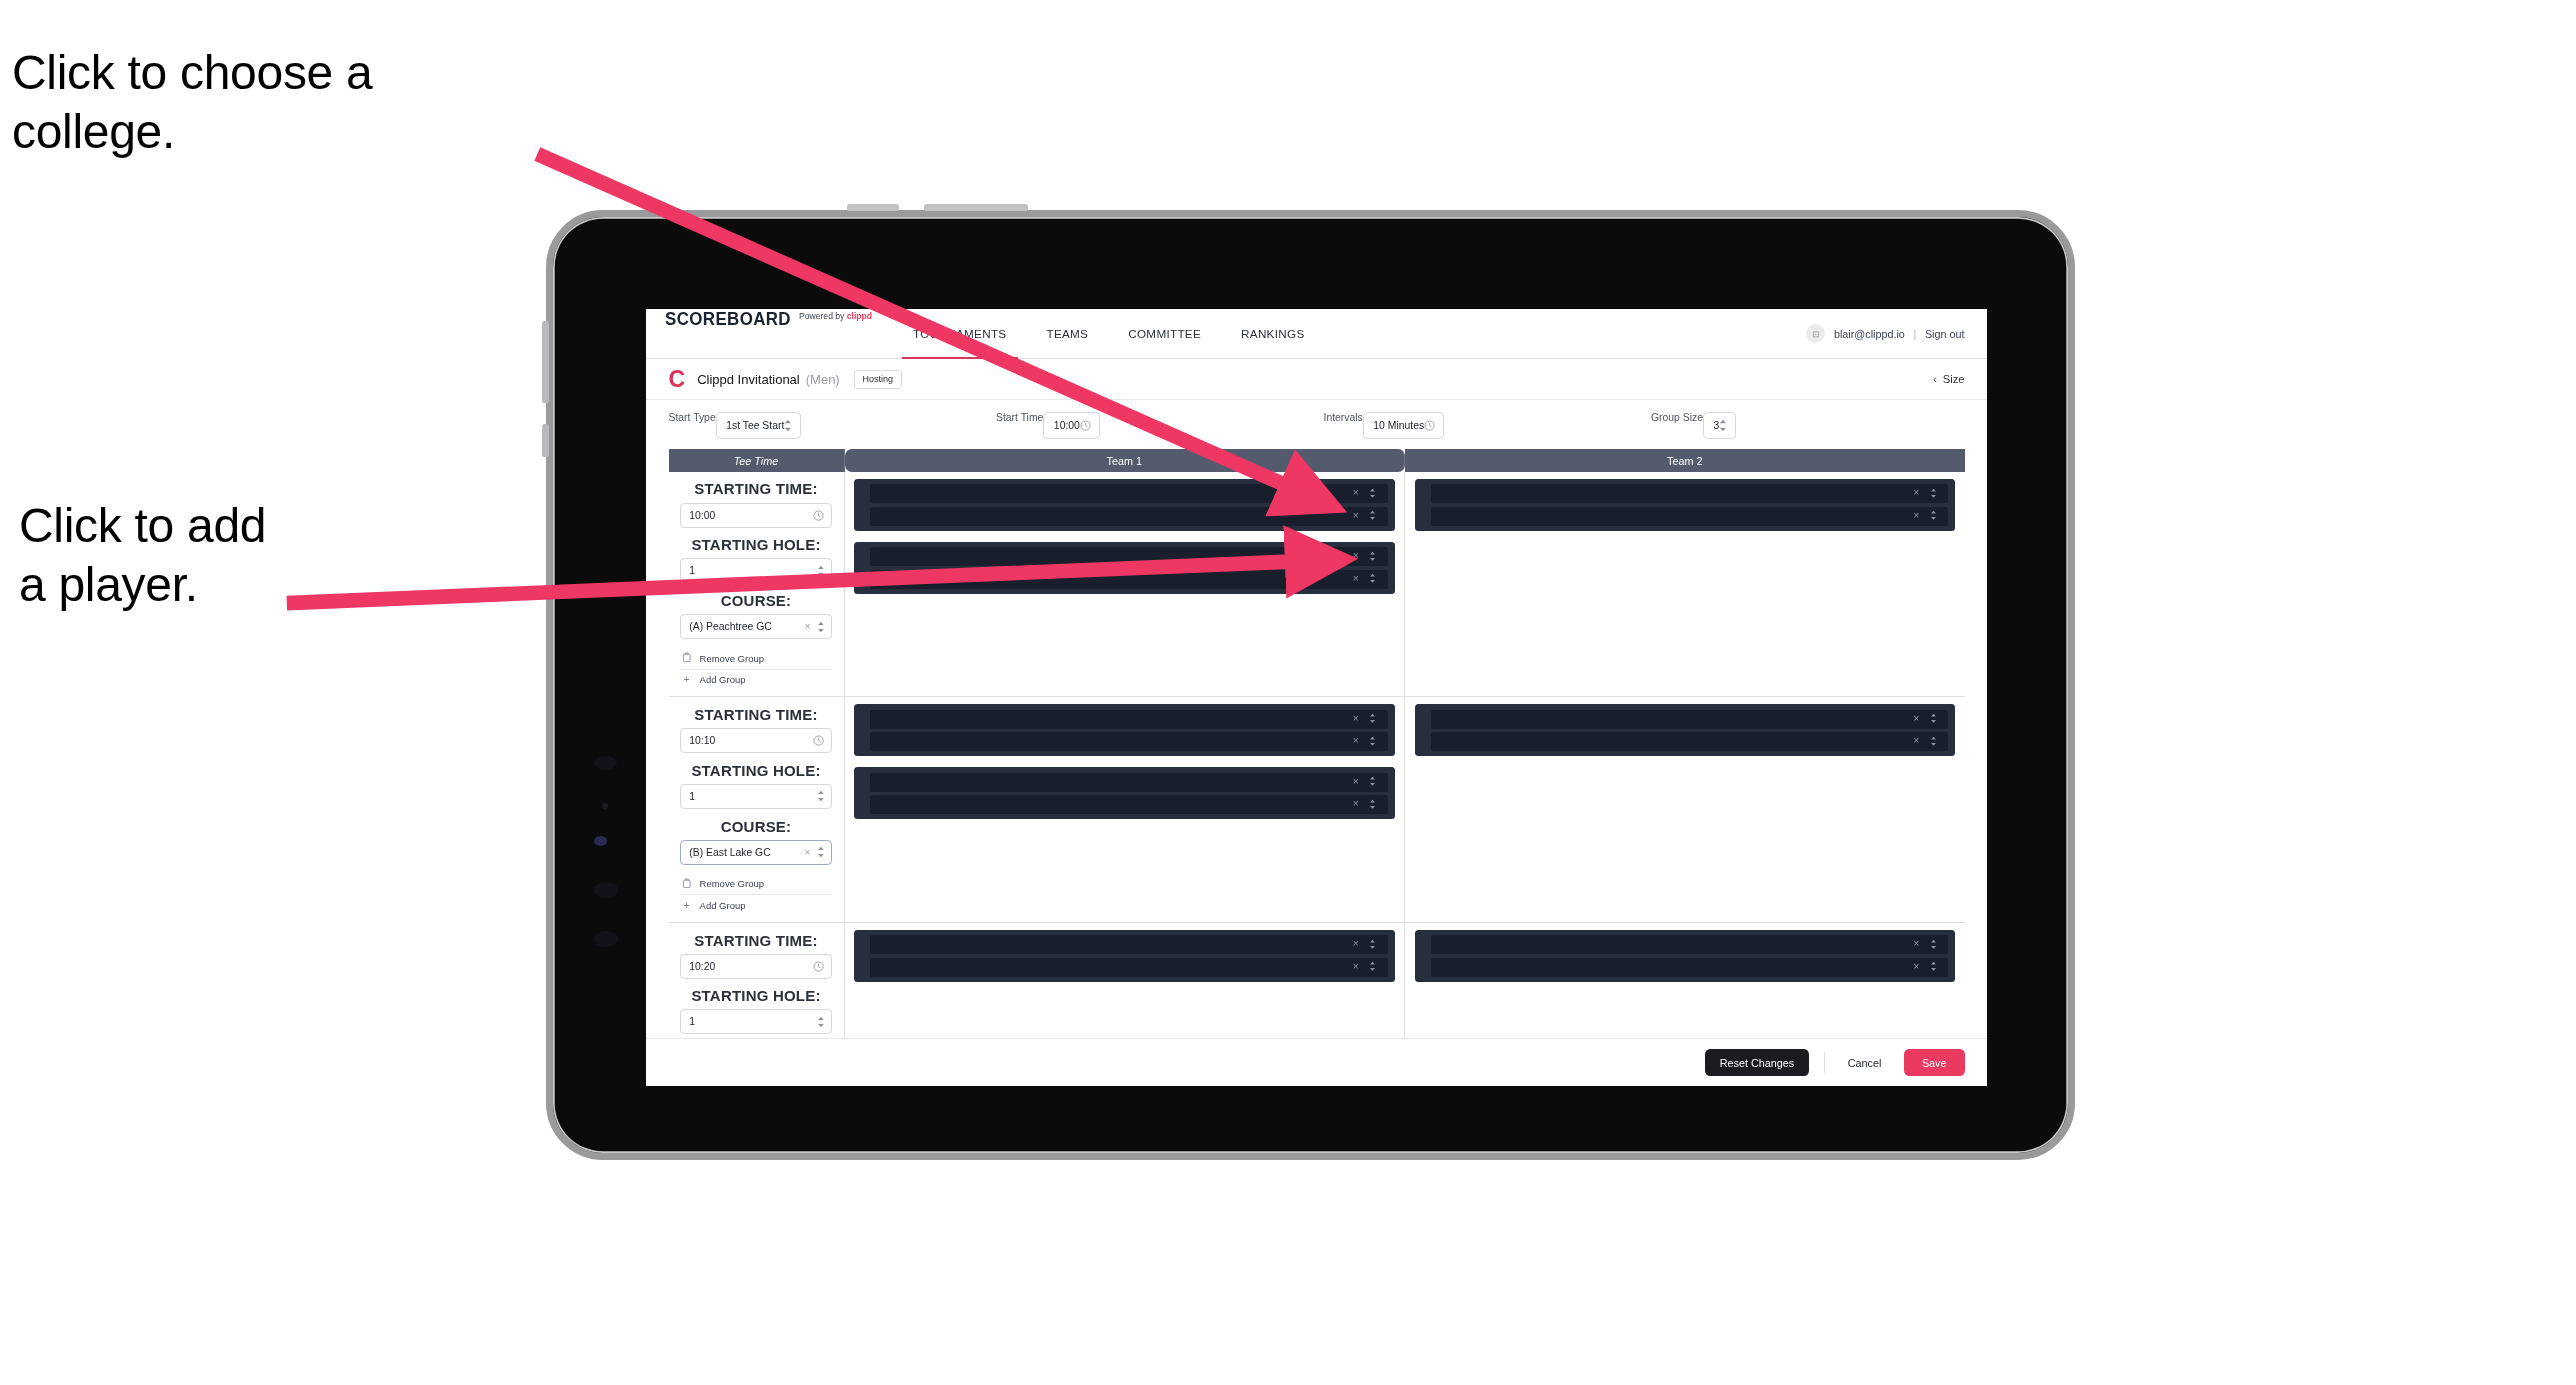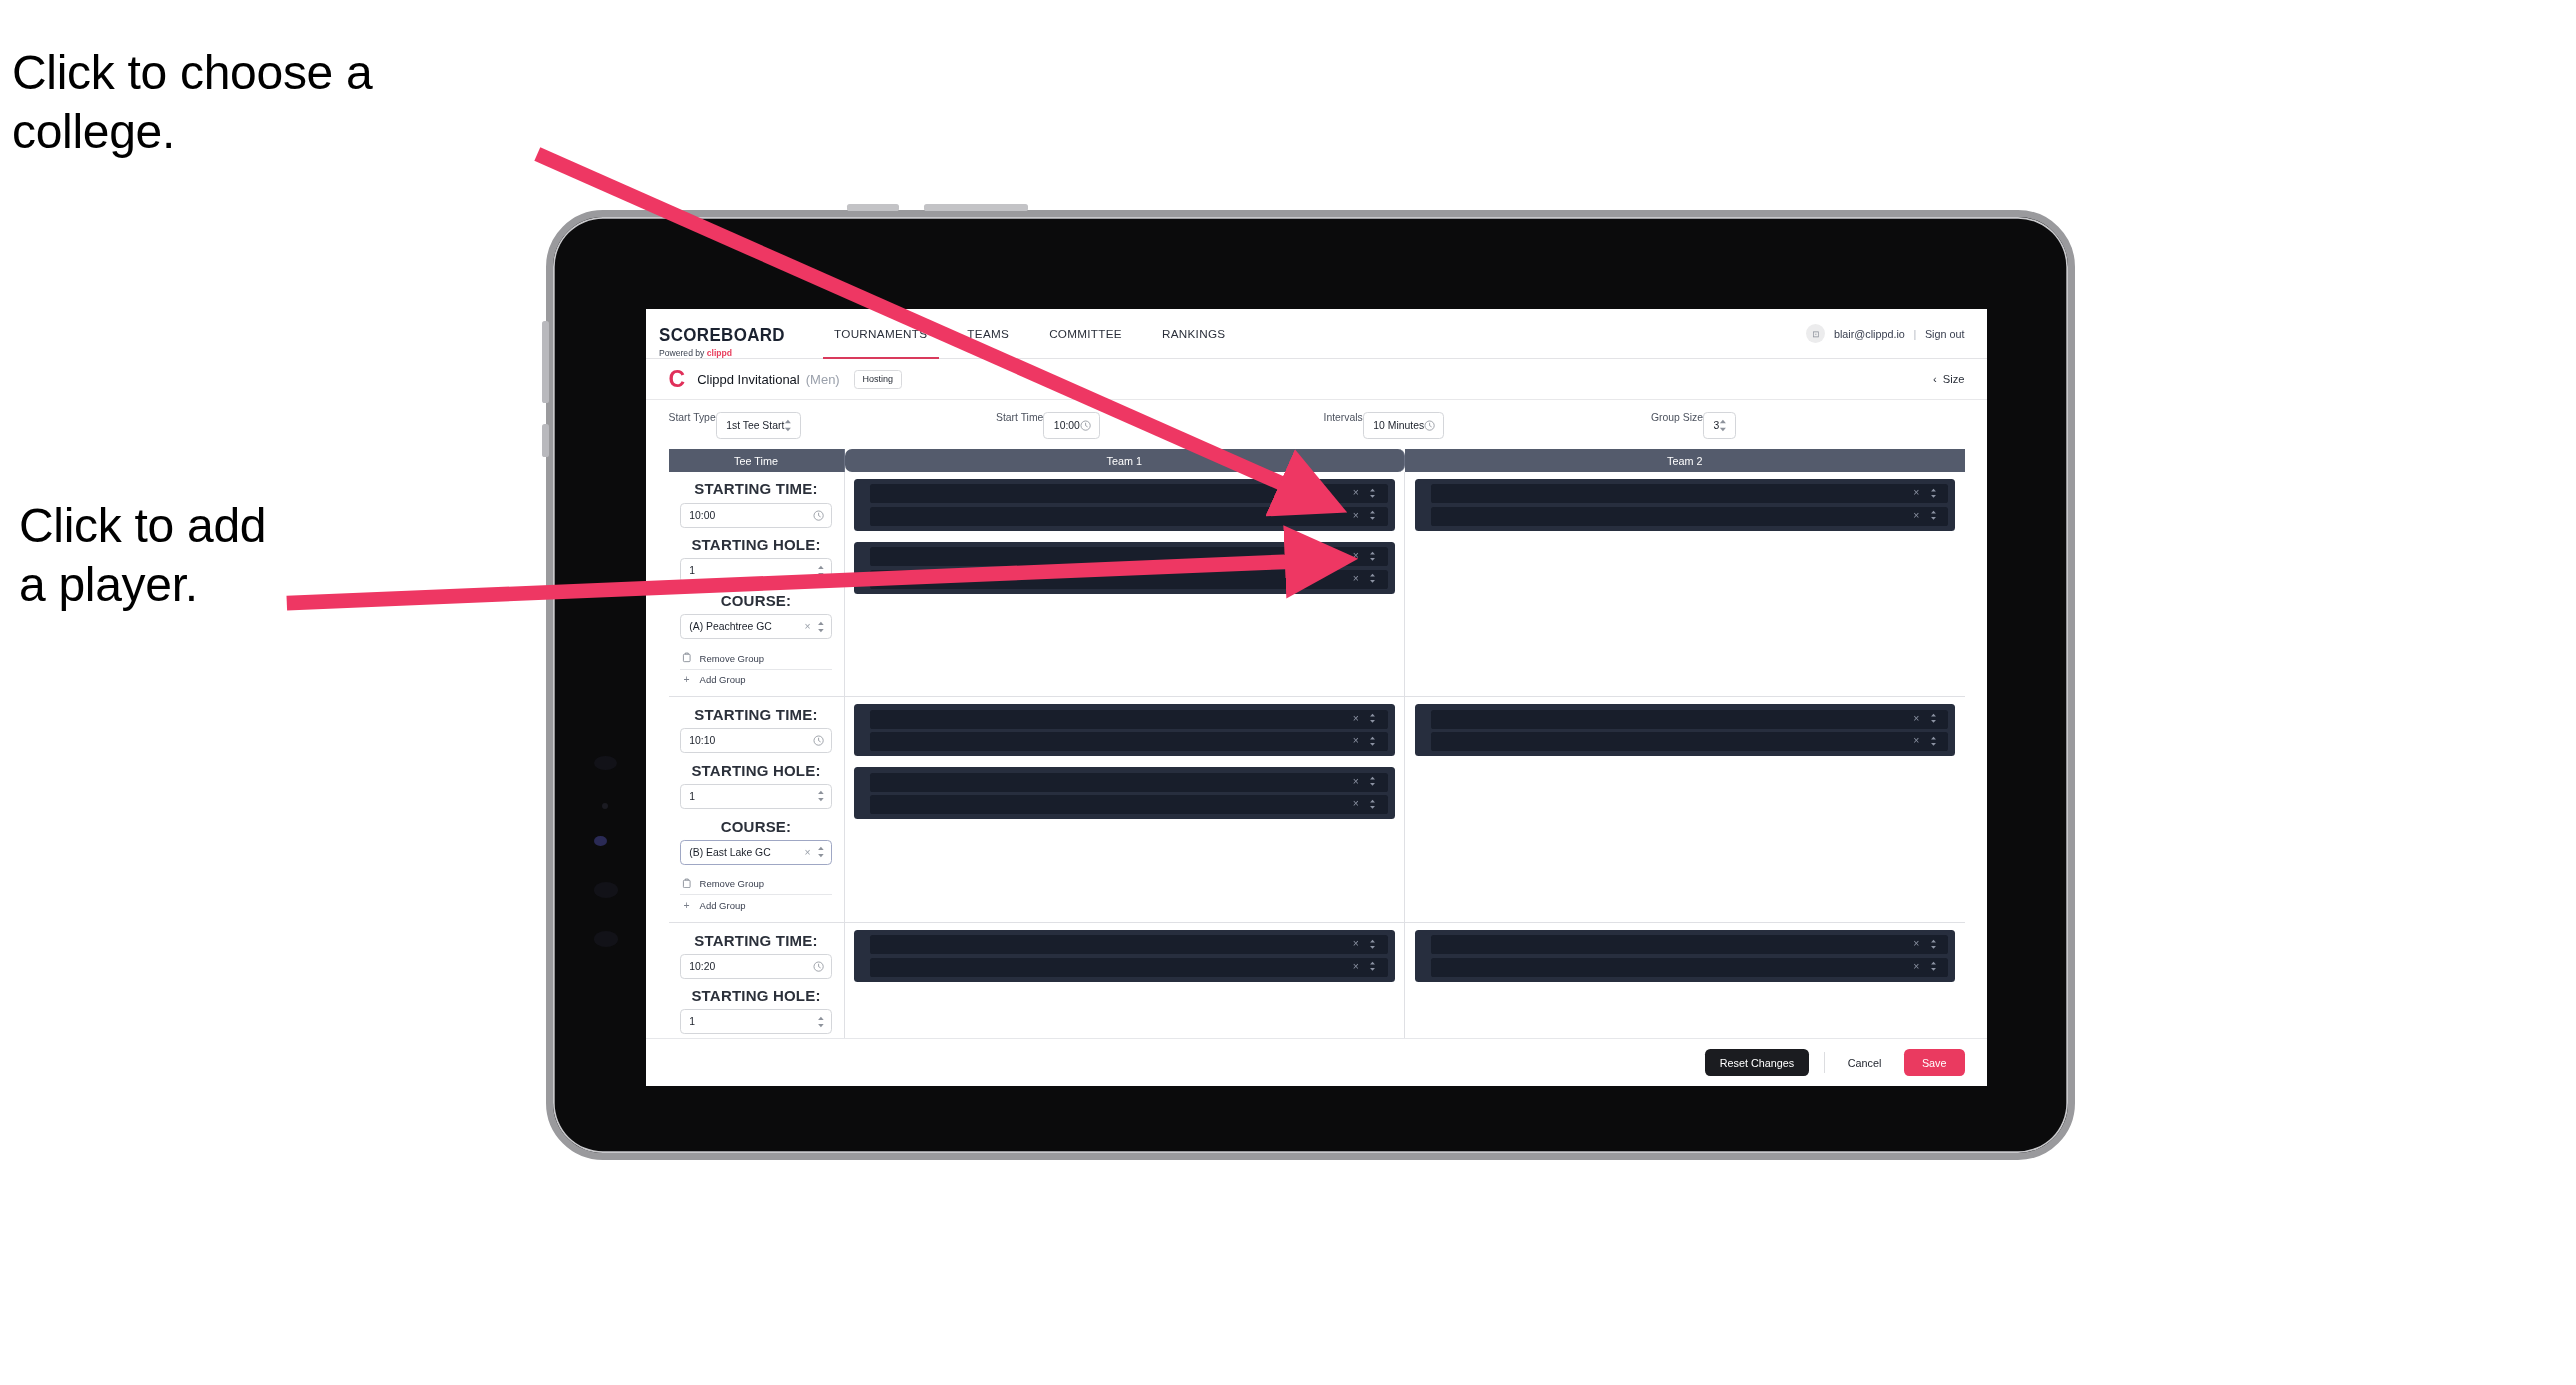--- a/index.html
+++ b/index.html
@@ -69,22 +69,22 @@
   }
 
   
   .topnav {
     height: 50px;
     display: flex; align-items: stretch;
     border-bottom: 0.9px solid #e3e3e6;
     background: #fff;
     flex: none;
   }
-  .brand { display: flex; flex-direction: column; justify-content: flex-end;
-           padding: 0 21px 0 13px; }
+  .brand { display: flex; justify-content: flex-end;
+           padding: 0 21px 0 19px; }
   .brand-word {
     font-size: 18px; font-weight: 700; letter-spacing: 0.4px;
     color: #1b2230; font-family: "Liberation Sans", sans-serif;
     transform: scaleX(0.94); transform-origin: left center;
   }
   .brand-sub { font-size: 8.6px; color: #3b4250; margin-top: 1.7px; }
   .brand-sub b { color: #e8405f; font-weight: 700; }
 
   .navlinks { display: flex; align-items: stretch; }
   .navlink {
@@ -152,21 +152,21 @@
   .spin { font-size: 9.5px; letter-spacing: -0.9px; line-height: 1; }
 
   
   .tablewrap { flex: 1; display: flex; flex-direction: column; overflow: hidden;
                margin: 0 22.5px; }
   .thead { display: flex; flex: none; }
   .th {
     background: #545b6c; color: #ffffff; font-size: 10.8px;
     height: 22.5px; display: flex; align-items: center; justify-content: center;
   }
-  .th.tee { width: 176px; border-right: 0.9px solid #6b7284; }
+  .th.tee { width: 176px; border-right: 0.9px solid #6b7284; font-style: italic; }
   .th.team { flex: 1; }
   .th.t1 { border-right: 0.9px solid #6b7284; border-radius: 7px; }
 
   .tbody { flex: 1; overflow: hidden; border-bottom: 0; }
 
   .group {
     display: flex; align-items: stretch;
     border-bottom: 0.9px solid #dfe0e4;
   }
   .tee-cell {

